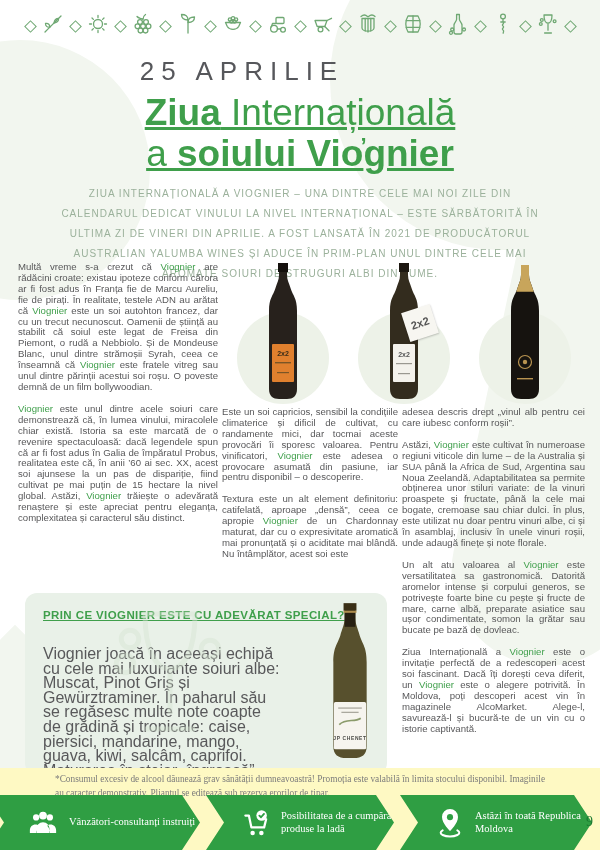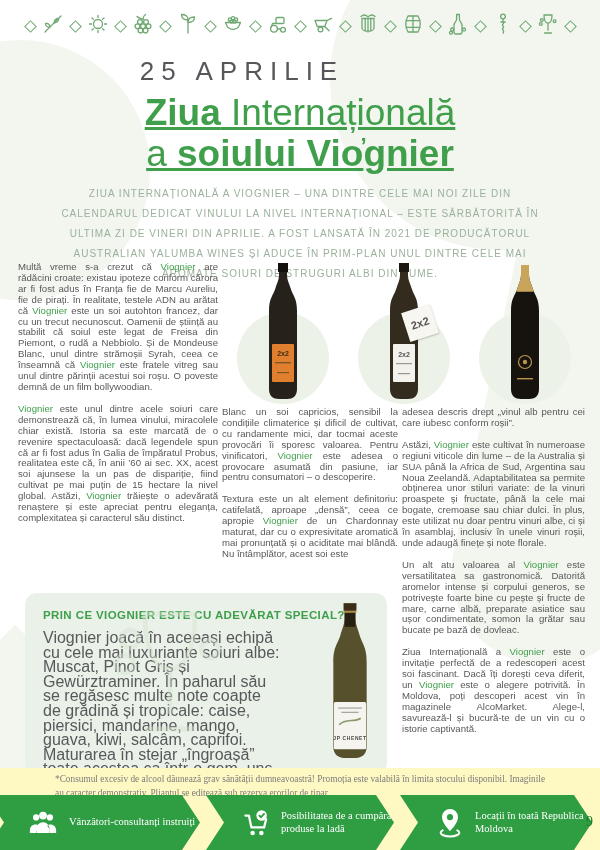--- a/index.html
+++ b/index.html
@@ -37,21 +37,21 @@
   .bottle-slot{position:relative;width:121px;height:144px;}
   .slot-circle{position:absolute;left:50%;bottom:0;transform:translateX(-50%);width:92px;height:92px;
                border-radius:50%;background:#edf2e8;}
   .bottle-svg{position:absolute;left:50%;bottom:2px;transform:translateX(-50%);}
   .hang-tag{position:absolute;left:62px;top:48px;width:30px;height:30px;background:#f7f6f1;
             box-shadow:0 1px 2px rgba(0,0,0,.25);transform:rotate(-18deg);display:flex;
             align-items:center;justify-content:center;font-size:11px;font-weight:bold;color:#555;}
   
   .special-box{position:absolute;left:25px;top:593px;width:362px;height:182px;background:#e9f1e8;
                border-radius:12px;z-index:2;padding:16px 18px;box-sizing:border-box;}
-  .special-box h3{margin:0 0 10px 0;font-size:11.5px;color:#3f9f4b;letter-spacing:.4px;}
+  .special-box h3{margin:0 0 26px 0;font-size:11.5px;color:#3f9f4b;letter-spacing:.4px;text-decoration:underline;}
   .special-body{width:238px;font-size:16px;line-height:14.6px;text-align:left;}
   .box-watermark{position:absolute;left:70px;top:6px;opacity:.45;}
   .box-watermark svg{stroke:#d6e4d2;fill:none;stroke-width:2;}
   .box-bottle{position:absolute;right:6px;top:8px;z-index:3;}
   
   .gray-strip{position:absolute;left:0;top:768px;width:600px;height:97px;background:#fef9c3;z-index:3;font-family:Liberation Serif, serif;}
   .disclaimer{position:absolute;left:55px;top:4px;width:500px;font-size:9.3px;line-height:14px;color:#7b7b7b;}
   
   .arrow{position:absolute;top:27px;height:55px;background:#2f9e43;color:#fff;
          clip-path:polygon(0 0, calc(100% - 18px) 0, 100% 50%, calc(100% - 18px) 100%, 0 100%, 18px 50%);
@@ -202,21 +202,21 @@
         <path d="M18 3 h8 v10 c0 5 2 8 3.5 13 c2.5 8 6.5 10 6.5 23 v78 c0 7 -4 10 -10 10 h-8 c-6 0 -10 -3 -10 -10 v-78 c0 -13 4 -15 6.5 -23 c1.5 -5 3.5 -8 3.5 -13 z" fill="#16130f"></path>
         <path d="M18 3 h8 v10 c0 5 2 8 3.5 13 l1.2 3.8 h-17.4 l1.2 -3.8 c1.5 -5 3.5 -8 3.5 -13 z" fill="#c8a55b"></path>
         <circle cx="22" cy="100" r="6.5" fill="none" stroke="#b89350" stroke-width="1.2"></circle>
         <circle cx="22" cy="100" r="2.2" fill="#b89350"></circle>
         <rect x="14" y="116" width="16" height="1.4" fill="#b89350"></rect>
       </svg>
     </div>
   </div>
 
   <div class="col col-mid">
-    <p><span>Blanc un soi capricios, sensibil la condițiile climaterice și dificil de cultivat, cu randamente mici, dar tocmai aceste provocări îi sporesc valoarea. Pentru vinificatori, </span><b class="hl">Viognier</b><span> este adesea o provocare asumată din pasiune, iar pentru consumatori – o descoperire.</span></p>
+    <p><span>Este un soi capricios, sensibil la condițiile climaterice și dificil de cultivat, cu randamente mici, dar tocmai aceste provocări îi sporesc valoarea. Pentru vinificatori, </span><b class="hl">Viognier</b><span> este adesea o provocare asumată din pasiune, iar pentru disponibil – o descoperire.</span></p>
     <p><span>Textura este un alt element definitoriu: catifelată, aproape „densă”, ceea ce apropie </span><b class="hl">Viognier</b><span> de un Chardonnay maturat, dar cu o expresivitate aromatică mai pronunțată și o aciditate mai blândă. Nu întâmplător, acest soi este</span></p>
   </div>
 
   <div class="col col-right">
     <p><span>adesea descris drept „vinul alb pentru cei care iubesc conform roșii”.</span></p>
     <p><span>Astăzi, </span><b class="hl">Viognier</b><span> este cultivat în numeroase regiuni viticole din lume – de la Australia și SUA până la Africa de Sud, Argentina sau Noua Zeelandă. Adaptabilitatea sa permite obținerea unor stiluri variate: de la vinuri proaspete și fructate, până la cele mai bogate, cremoase sau chiar dulci. În plus, este utilizat nu doar pentru vinuri albe, ci și în asamblaj, inclusiv în unele vinuri roșii, unde adaugă finețe și note florale.</span></p>
     <p><span>Un alt atu valoarea al </span><b class="hl">Viognier</b><span> este versatilitatea sa gastronomică. Datorită aromelor intense și corpului generos, se potrivește foarte bine cu pește și fructe de mare, carne albă, preparate asiatice sau ușor condimentate, somon la grătar sau bucate pe bază de dovleac.</span></p>
     <p><span>Ziua Internațională a </span><b class="hl">Viognier</b><span> este o invitație perfectă de a redescoperi acest soi fascinant. Dacă îți dorești ceva diferit, un </span><b class="hl">Viognier</b><span> este o alegere potrivită. În Moldova, poți descoperi acest vin în magazinele AlcoMarket. Alege-l, savurează-l și bucură-te de un vin cu o istorie captivantă.</span></p>
   </div>
 
@@ -269,19 +269,19 @@
       </svg>
       <div class="lbl">Posibilitatea de a cumpăra produse la ladă</div>
     </div>
 
     <div class="arrow a3">
       <svg width="32" height="32" viewBox="0 0 24 24">
         <path d="M12 1.5 a6 6 0 0 1 6 6 C18 12.3 12 18 12 18 s-6 -5.7 -6 -10.5 a6 6 0 0 1 6 -6z" fill="#fff"></path>
         <circle cx="12" cy="7.6" r="2.3" fill="#2f9e43"></circle>
         <path d="M6.5 17.5 c-2 1 -2 2.6 0 3.5 c3 1.5 8 1.5 11 0 c2 -.9 2 -2.5 0 -3.5" fill="none" stroke="#fff" stroke-width="1.5" stroke-linecap="round"></path>
       </svg>
-      <div class="lbl">Locații în toată Republica Moldova</div>
+      <div class="lbl">Astăzi în toată Republica Moldova</div>
     </div>
 
     <div class="page-num">9</div>
   </div>
 
 </div>
 
 </body></html>

